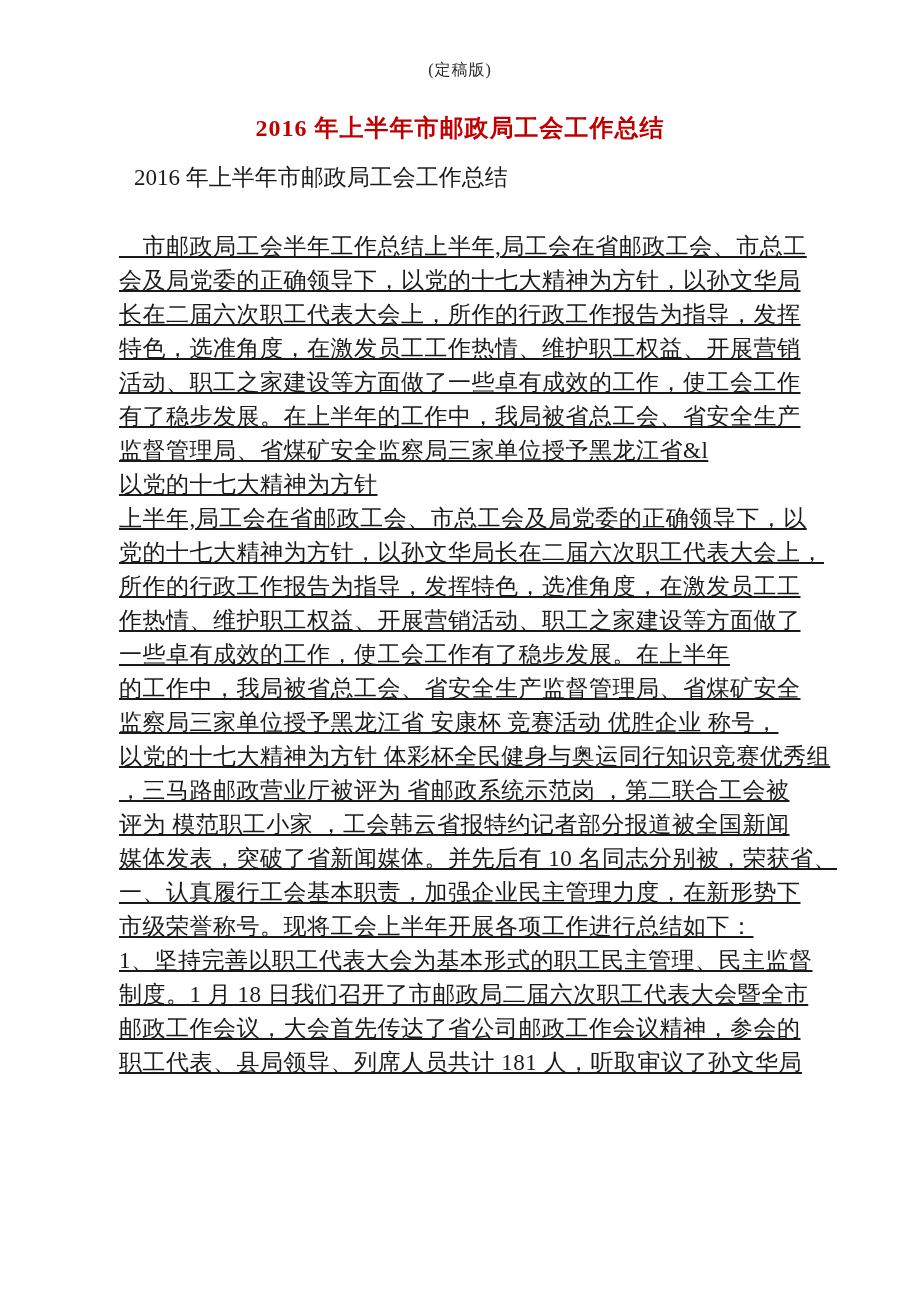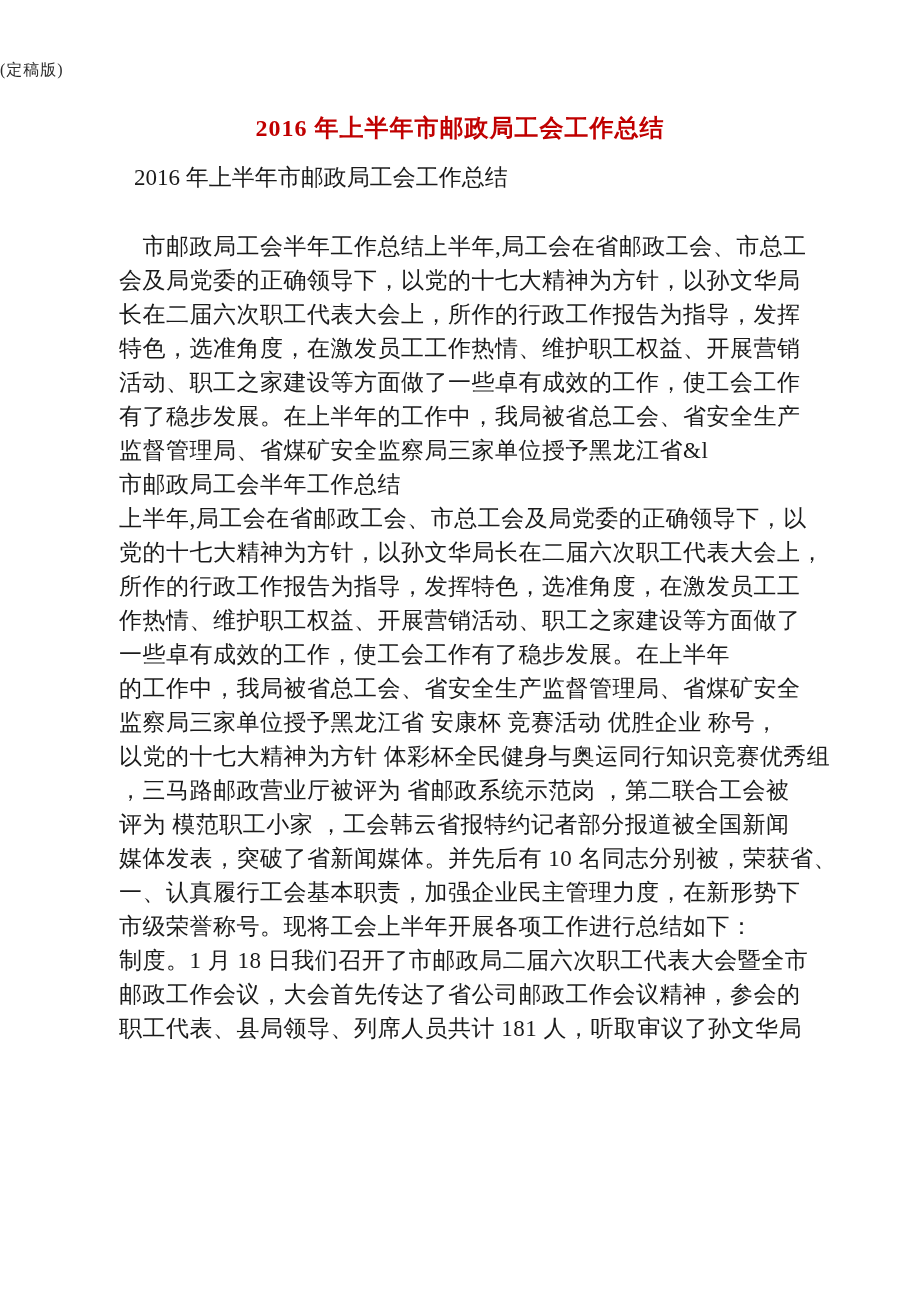--- a/index.html
+++ b/index.html
@@ -14,21 +14,21 @@
     background: #ffffff;
     font-family: "Liberation Serif", "DejaVu Serif", serif;
     color: #1a1a1a;
     overflow: hidden;
   }
   .version-note {
     position: absolute;
     top: 60px;
     left: 0;
     width: 100%;
-    text-align: left;
+    text-align: center;
     font-size: 16px;
     letter-spacing: 1px;
     color: #2a2a2a;
   }
   .doc-title {
     position: absolute;
     top: 112px;
     left: 0;
     width: 100%;
     text-align: center;
@@ -43,20 +43,21 @@
     left: 134px;
     font-size: 23px;
     line-height: 34px;
     white-space: pre;
   }
   .doc-body {
     position: absolute;
     top: 230px;
     left: 119px;
     width: 716px;
+    text-decoration: underline;
   }
   .body-line {
     height: 34px;
     line-height: 34px;
     font-size: 23px;
     white-space: pre;
     letter-spacing: 0.5px;
   }
 </style>
 </head>
@@ -70,31 +71,32 @@
   <div class="doc-subtitle">2016 年上半年市邮政局工会工作总结</div>
 
   <div class="doc-body">
       <div class="body-line">　市邮政局工会半年工作总结上半年,局工会在省邮政工会、市总工</div>
       <div class="body-line">会及局党委的正确领导下，以党的十七大精神为方针，以孙文华局</div>
       <div class="body-line">长在二届六次职工代表大会上，所作的行政工作报告为指导，发挥</div>
       <div class="body-line">特色，选准角度，在激发员工工作热情、维护职工权益、开展营销</div>
       <div class="body-line">活动、职工之家建设等方面做了一些卓有成效的工作，使工会工作</div>
       <div class="body-line">有了稳步发展。在上半年的工作中，我局被省总工会、省安全生产</div>
       <div class="body-line">监督管理局、省煤矿安全监察局三家单位授予黑龙江省&amp;l</div>
-      <div class="body-line">市邮政局工会半年工作总结</div>
+      <div class="body-line">以党的十七大精神为方针</div>
       <div class="body-line">上半年,局工会在省邮政工会、市总工会及局党委的正确领导下，以</div>
       <div class="body-line">党的十七大精神为方针，以孙文华局长在二届六次职工代表大会上，</div>
       <div class="body-line">所作的行政工作报告为指导，发挥特色，选准角度，在激发员工工</div>
       <div class="body-line">作热情、维护职工权益、开展营销活动、职工之家建设等方面做了</div>
       <div class="body-line">一些卓有成效的工作，使工会工作有了稳步发展。在上半年</div>
       <div class="body-line">的工作中，我局被省总工会、省安全生产监督管理局、省煤矿安全</div>
       <div class="body-line">监察局三家单位授予黑龙江省 安康杯 竞赛活动 优胜企业 称号，</div>
       <div class="body-line">以党的十七大精神为方针 体彩杯全民健身与奥运同行知识竞赛优秀组</div>
       <div class="body-line">，三马路邮政营业厅被评为 省邮政系统示范岗 ，第二联合工会被</div>
       <div class="body-line">评为 模范职工小家 ，工会韩云省报特约记者部分报道被全国新闻</div>
       <div class="body-line">媒体发表，突破了省新闻媒体。并先后有 10 名同志分别被，荣获省、</div>
       <div class="body-line">一、认真履行工会基本职责，加强企业民主管理力度，在新形势下</div>
       <div class="body-line">市级荣誉称号。现将工会上半年开展各项工作进行总结如下：</div>
+      <div class="body-line">1、坚持完善以职工代表大会为基本形式的职工民主管理、民主监督</div>
       <div class="body-line">制度。1 月 18 日我们召开了市邮政局二届六次职工代表大会暨全市</div>
       <div class="body-line">邮政工作会议，大会首先传达了省公司邮政工作会议精神，参会的</div>
       <div class="body-line">职工代表、县局领导、列席人员共计 181 人，听取审议了孙文华局</div>
     </div>
 </div>
 
 </body></html>

